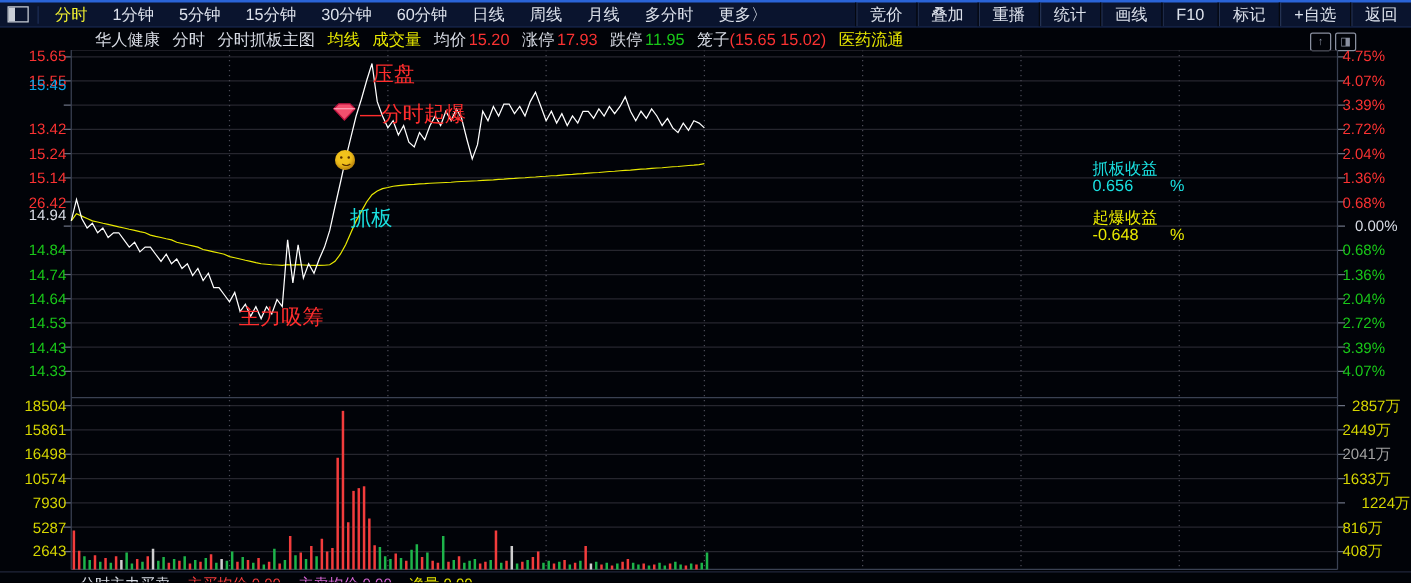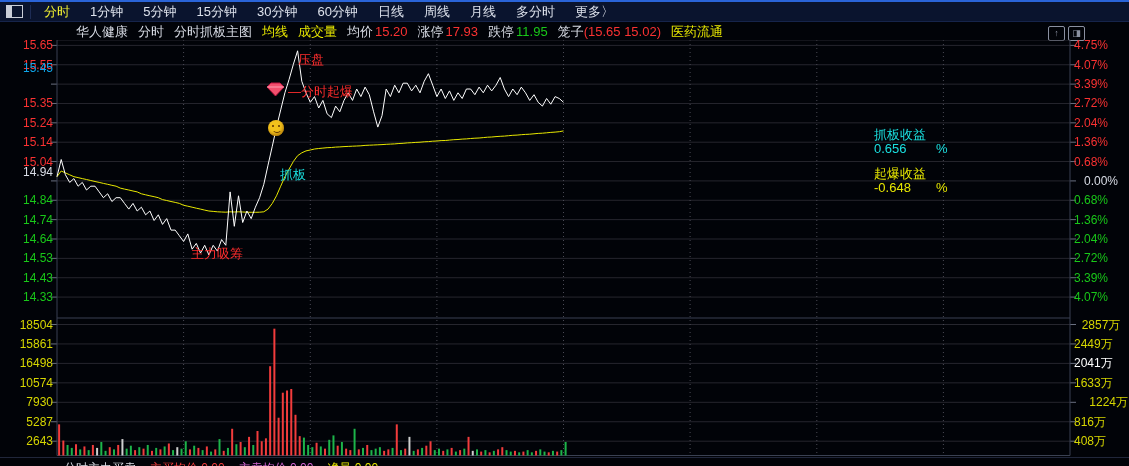--- a/index.html
+++ b/index.html
@@ -23,21 +23,21 @@
            font-size:13px;white-space:nowrap;}
   .infobar .pad{width:66px;}
   .infobar span{margin-right:10px;}
   .w{color:#d9dde6;} .r{color:#fa3232;} .g{color:#19c819;} .y{color:#e8e800;} .c{color:#1ae0e0;}
   .ib-icon{position:absolute;top:3px;width:15px;height:13px;border:1px solid #8a90a0;border-radius:2px;
            color:#8a90a0;font-size:9px;line-height:12px;text-align:center;}
   
   #chart-area{position:absolute;left:0;top:40px;width:1129px;height:418px;padding-left:27px;}
   #chart-svg{position:absolute;left:0;top:0;}
   .axis-label{position:absolute;font-size:12px;line-height:14px;}
-  .ann{position:absolute;font-size:13px;line-height:14px;white-space:nowrap;}
+  .ann{position:absolute;font-size:17px;line-height:14px;white-space:nowrap;}
   .smiley{position:absolute;width:16px;height:16px;border-radius:50%;background:#f2c21c;
           box-shadow:inset -1px -2px 3px rgba(140,80,0,.55);}
   .smiley::before{content:"";position:absolute;left:4px;top:5px;width:2px;height:2px;border-radius:50%;
           background:#5a3000;box-shadow:6px 0 0 #5a3000;}
   .smiley::after{content:"";position:absolute;left:4px;top:8px;width:8px;height:4px;border:1.5px solid #5a3000;
           border-top:none;border-left-color:transparent;border-right-color:transparent;border-radius:0 0 8px 8px;}
   .gain{position:absolute;font-size:13px;line-height:14px;white-space:nowrap;}
   .gain .val{display:inline-block;min-width:46px;}
   .gain .unit{margin-left:16px;}
   
@@ -61,20 +61,31 @@
           <span class="tb-item">15分钟</span>
           <span class="tb-item">30分钟</span>
           <span class="tb-item">60分钟</span>
           <span class="tb-item">日线</span>
           <span class="tb-item">周线</span>
           <span class="tb-item">月线</span>
           <span class="tb-item">多分时</span>
           <span class="tb-item">更多〉</span>
         </span>
     </div>
+    <div class="tb-right" id="tb-right-items">
+        <span class="tb-btn">竞价</span>
+        <span class="tb-btn">叠加</span>
+        <span class="tb-btn">重播</span>
+        <span class="tb-btn">统计</span>
+        <span class="tb-btn">画线</span>
+        <span class="tb-btn">F10</span>
+        <span class="tb-btn">标记</span>
+        <span class="tb-btn">+自选</span>
+        <span class="tb-btn">返回</span>
+      </div>
   </div>
 
   <div class="infobar">
     <span class="pad"></span>
     <span class="w">华人健康</span>
     <span class="w">分时</span>
     <span class="w">分时抓板主图</span>
     <span class="y">均线</span>
     <span class="y">成交量</span>
     <span class="w" style="margin-right:2px">均价</span>
@@ -288,24 +299,24 @@
         <line x1="557.16875" y1="455.5" x2="557.16875" y2="451.584" stroke="#f23c3c" stroke-width="2"></line>
         <line x1="561.3895833333333" y1="455.5" x2="561.3895833333333" y2="450.112" stroke="#1db44a" stroke-width="2"></line>
         <line x1="565.6104166666667" y1="455.5" x2="565.6104166666667" y2="442.016" stroke="#1db44a" stroke-width="2"></line>
         <polyline points="57.0,176.7 61.2,171.0 65.4,172.9 69.7,174.8 73.9,176.7 78.1,177.6 82.3,178.6 86.5,179.5 90.8,180.5 95.0,181.5 99.2,182.4 103.4,183.4 107.7,184.3 111.9,185.3 116.1,186.2 120.3,188.1 124.5,189.1 128.8,190.0 133.0,191.0 137.2,191.9 141.4,193.8 145.6,194.8 149.9,195.8 154.1,196.7 158.3,197.7 162.5,199.6 166.7,200.5 171.0,201.5 175.2,202.4 179.4,203.4 183.6,205.3 187.8,206.2 192.1,207.2 196.3,208.2 200.5,209.1 204.7,210.1 208.9,211.0 213.2,211.4 217.4,211.8 221.6,212.0 225.8,212.2 230.1,211.8 234.3,212.0 238.5,211.8 242.7,212.0 246.9,212.2 251.2,212.3 255.4,212.3 259.6,212.2 263.8,211.8 268.0,209.1 272.3,203.4 276.5,195.8 280.7,186.2 284.9,176.7 289.1,169.1 293.4,161.4 297.6,155.7 301.8,152.8 306.0,150.9 310.3,150.0 314.5,149.0 318.7,148.5 322.9,148.1 327.1,147.7 331.4,147.5 335.6,147.1 339.8,146.9 344.0,146.6 348.2,146.4 352.5,146.2 356.7,146.0 360.9,145.8 365.1,145.4 369.3,145.2 373.6,145.0 377.8,144.8 382.0,144.6 386.2,144.3 390.4,144.1 394.7,143.9 398.9,143.5 403.1,143.3 407.3,142.9 411.6,142.7 415.8,142.4 420.0,142.2 424.2,141.8 428.4,141.6 432.7,141.2 436.9,141.0 441.1,140.6 445.3,140.5 449.5,140.1 453.8,139.7 458.0,139.5 462.2,139.1 466.4,138.9 470.6,138.5 474.9,138.2 479.1,138.0 483.3,137.6 487.5,137.2 491.7,137.0 496.0,136.6 500.2,136.3 504.4,136.1 508.6,135.7 512.8,135.3 517.1,135.1 521.3,134.7 525.5,134.4 529.7,134.2 534.0,133.8 538.2,133.4 542.4,133.2 546.6,132.8 550.8,132.4 555.1,132.1 559.3,131.7 563.5,130.9" fill="none" stroke="#e8e800" stroke-width="1"></polyline>
         <polyline points="57.0,176.7 61.2,159.5 65.4,174.8 69.7,182.4 73.9,178.6 78.1,186.2 82.3,182.4 86.5,190.0 90.8,186.2 95.0,186.2 99.2,191.9 103.4,197.7 107.7,193.8 111.9,201.5 116.1,197.7 120.3,197.7 124.5,203.4 128.8,209.1 133.0,203.4 137.2,211.0 141.4,207.2 145.6,214.8 149.9,211.0 154.1,220.5 158.3,214.8 162.5,224.4 166.7,218.6 171.0,230.1 175.2,230.1 179.4,235.8 183.6,241.5 187.8,233.9 192.1,249.2 196.3,243.4 200.5,253.0 204.7,245.3 208.9,254.9 213.2,245.3 217.4,251.1 221.6,239.6 225.8,245.3 230.1,191.9 234.3,226.3 238.5,195.8 242.7,222.5 246.9,211.0 251.2,218.6 255.4,207.2 259.6,197.7 263.8,184.3 268.0,165.2 272.3,146.2 276.5,127.1 280.7,109.9 284.9,92.8 289.1,79.4 293.4,64.2 297.6,50.8 301.8,81.3 306.0,92.8 310.3,102.3 314.5,96.6 318.7,108.0 322.9,100.4 327.1,113.8 331.4,117.6 335.6,106.1 339.8,111.8 344.0,100.4 348.2,92.8 352.5,100.4 356.7,89.0 360.9,96.6 365.1,87.1 369.3,94.7 373.6,111.8 377.8,127.1 382.0,115.7 386.2,89.0 390.4,96.6 394.7,85.2 398.9,92.8 403.1,83.2 407.3,83.2 411.6,90.9 415.8,85.2 420.0,92.8 424.2,81.3 428.4,73.7 432.7,85.2 436.9,96.6 441.1,89.0 445.3,98.5 449.5,90.9 453.8,100.4 458.0,92.8 462.2,98.5 466.4,89.0 470.6,89.0 474.9,94.7 479.1,87.1 483.3,92.8 487.5,85.2 491.7,90.9 496.0,85.2 500.2,77.5 504.4,89.0 508.6,96.6 512.8,89.0 517.1,94.7 521.3,87.1 525.5,92.8 529.7,100.4 534.0,94.7 538.2,102.3 542.4,106.1 546.6,98.5 550.8,104.2 555.1,96.6 559.3,98.5 563.5,102.3" fill="none" stroke="#ffffff" stroke-width="1"></polyline>
       </svg>
     <div id="label-layer">
         <span class="axis-label" style="color: rgb(250, 50, 50); top: -1.6px; left: 0px; width: 53px; text-align: right;">15.65</span>
         <span class="axis-label" style="color: rgb(250, 50, 50); top: 17.76px; left: 0px; width: 53px; text-align: right;">15.55</span>
         <span class="axis-label" style="color: #0ea5e9; top: 21px; left: 0px; width: 53px; text-align: right;">15.45</span>
-        <span class="axis-label" style="color: rgb(250, 50, 50); top: 56.48px; left: 0px; width: 53px; text-align: right;">15.35</span>
+        <span class="axis-label" style="color: rgb(250, 50, 50); top: 56.48px; left: 0px; width: 53px; text-align: right;">13.42</span>
         <span class="axis-label" style="color: rgb(250, 50, 50); top: 75.84px; left: 0px; width: 53px; text-align: right;">15.24</span>
         <span class="axis-label" style="color: rgb(250, 50, 50); top: 95.2px; left: 0px; width: 53px; text-align: right;">15.14</span>
-        <span class="axis-label" style="color: rgb(250, 50, 50); top: 114.56px; left: 0px; width: 53px; text-align: right;">15.04</span>
+        <span class="axis-label" style="color: rgb(250, 50, 50); top: 114.56px; left: 0px; width: 53px; text-align: right;">26.42</span>
         <span class="axis-label" style="color: rgb(217, 221, 230); top: 125px; left: 0px; width: 53px; text-align: right;">14.94</span>
         <span class="axis-label" style="color: rgb(25, 200, 25); top: 153.28px; left: 0px; width: 53px; text-align: right;">14.84</span>
         <span class="axis-label" style="color: rgb(25, 200, 25); top: 172.64px; left: 0px; width: 53px; text-align: right;">14.74</span>
         <span class="axis-label" style="color: rgb(25, 200, 25); top: 192px; left: 0px; width: 53px; text-align: right;">14.64</span>
         <span class="axis-label" style="color: rgb(25, 200, 25); top: 211.36px; left: 0px; width: 53px; text-align: right;">14.53</span>
         <span class="axis-label" style="color: rgb(25, 200, 25); top: 230.72px; left: 0px; width: 53px; text-align: right;">14.43</span>
         <span class="axis-label" style="color: rgb(25, 200, 25); top: 250.08px; left: 0px; width: 53px; text-align: right;">14.33</span>
         <span class="axis-label" style="color: rgb(250, 50, 50); top: -1.6px; left: 1074px; width: 54px; text-align: left;">4.75%</span>
         <span class="axis-label" style="color: rgb(250, 50, 50); top: 17.76px; left: 1074px; width: 54px; text-align: left;">4.07%</span>
         <span class="axis-label" style="color: rgb(250, 50, 50); top: 37.12px; left: 1074px; width: 54px; text-align: left;">3.39%</span>
@@ -322,21 +333,21 @@
         <span class="axis-label" style="color: rgb(25, 200, 25); top: 250.08px; left: 1074px; width: 54px; text-align: left;">4.07%</span>
         <span class="axis-label" style="color: rgb(214, 214, 0); top: 277.5px; left: 0px; width: 53px; text-align: right;">18504</span>
         <span class="axis-label" style="color: rgb(214, 214, 0); top: 296.95px; left: 0px; width: 53px; text-align: right;">15861</span>
         <span class="axis-label" style="color: rgb(214, 214, 0); top: 316.4px; left: 0px; width: 53px; text-align: right;">16498</span>
         <span class="axis-label" style="color: rgb(214, 214, 0); top: 335.85px; left: 0px; width: 53px; text-align: right;">10574</span>
         <span class="axis-label" style="color: rgb(214, 214, 0); top: 355.3px; left: 0px; width: 53px; text-align: right;">7930</span>
         <span class="axis-label" style="color: rgb(214, 214, 0); top: 374.75px; left: 0px; width: 53px; text-align: right;">5287</span>
         <span class="axis-label" style="color: rgb(214, 214, 0); top: 394.2px; left: 0px; width: 53px; text-align: right;">2643</span>
         <span class="axis-label" style="color: rgb(214, 214, 0); top: 277.5px; left: 1074px; width: 54px; text-align: center;">2857万</span>
         <span class="axis-label" style="color: rgb(214, 214, 0); top: 296.95px; left: 1074px; width: 54px; text-align: left;">2449万</span>
-        <span class="axis-label" style="color: #ffffff; top: 316.4px; left: 1074px; width: 54px; text-align: left;">2041万</span>
+        <span class="axis-label" style="color: #a3a3a3; top: 316.4px; left: 1074px; width: 54px; text-align: left;">2041万</span>
         <span class="axis-label" style="color: rgb(214, 214, 0); top: 335.85px; left: 1074px; width: 54px; text-align: left;">1633万</span>
         <span class="axis-label" style="color: rgb(214, 214, 0); top: 355.3px; left: 1074px; width: 54px; text-align: right;">1224万</span>
         <span class="axis-label" style="color: rgb(214, 214, 0); top: 374.75px; left: 1074px; width: 54px; text-align: left;">816万</span>
         <span class="axis-label" style="color: rgb(214, 214, 0); top: 394.2px; left: 1074px; width: 54px; text-align: left;">408万</span>
       </div>
 
     <div class="ann" id="ann-yapan" style="left: 298px; top: 13px; color: rgb(255, 45, 45);">压盘</div>
     <svg id="gem-icon" width="19" height="15" style="position: absolute; left: 266px; top: 42px;">
       <polygon points="5,1 14,1 18,5 9.5,14 1,5" fill="#f2506e" stroke="#c01540" stroke-width="1"></polygon>
       <polyline points="1,5 18,5 M5,1 7,5 9.5,14 12,5 14,1" stroke="#ffb3c4" stroke-width="0.8" fill="none"></polyline>

